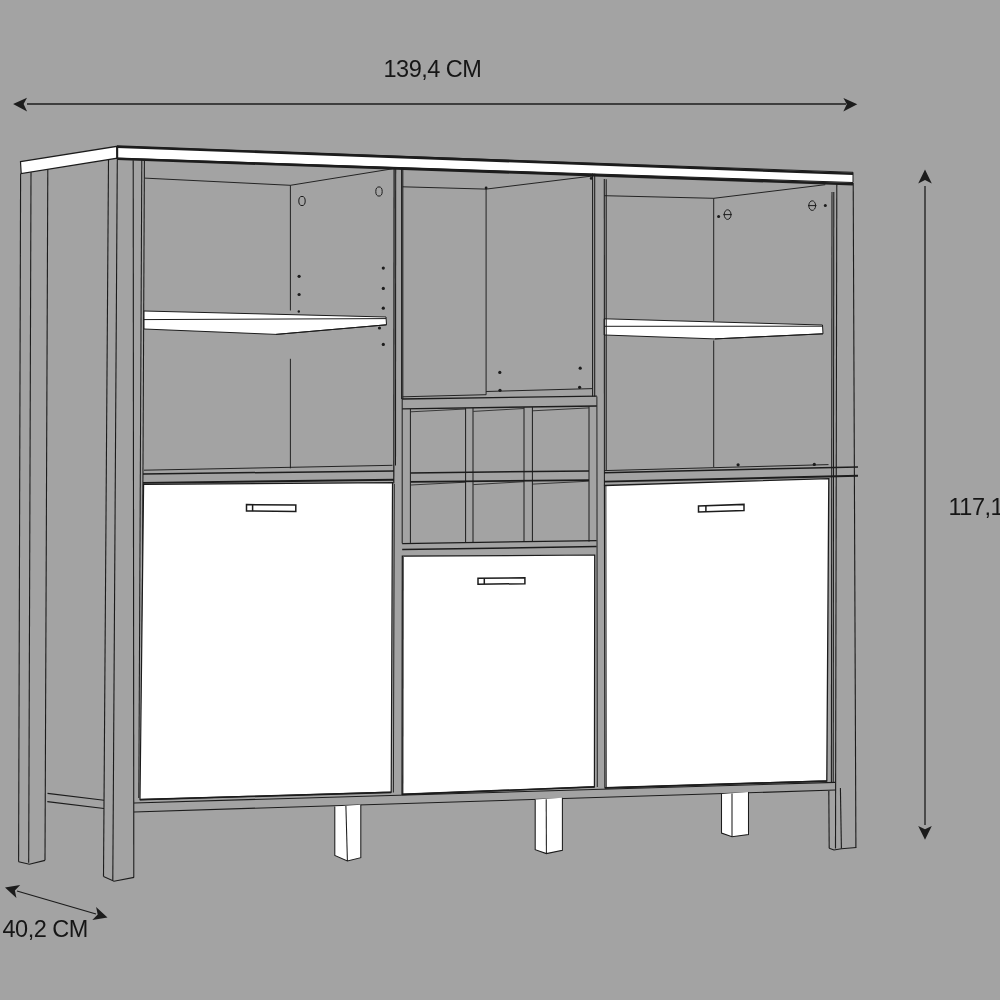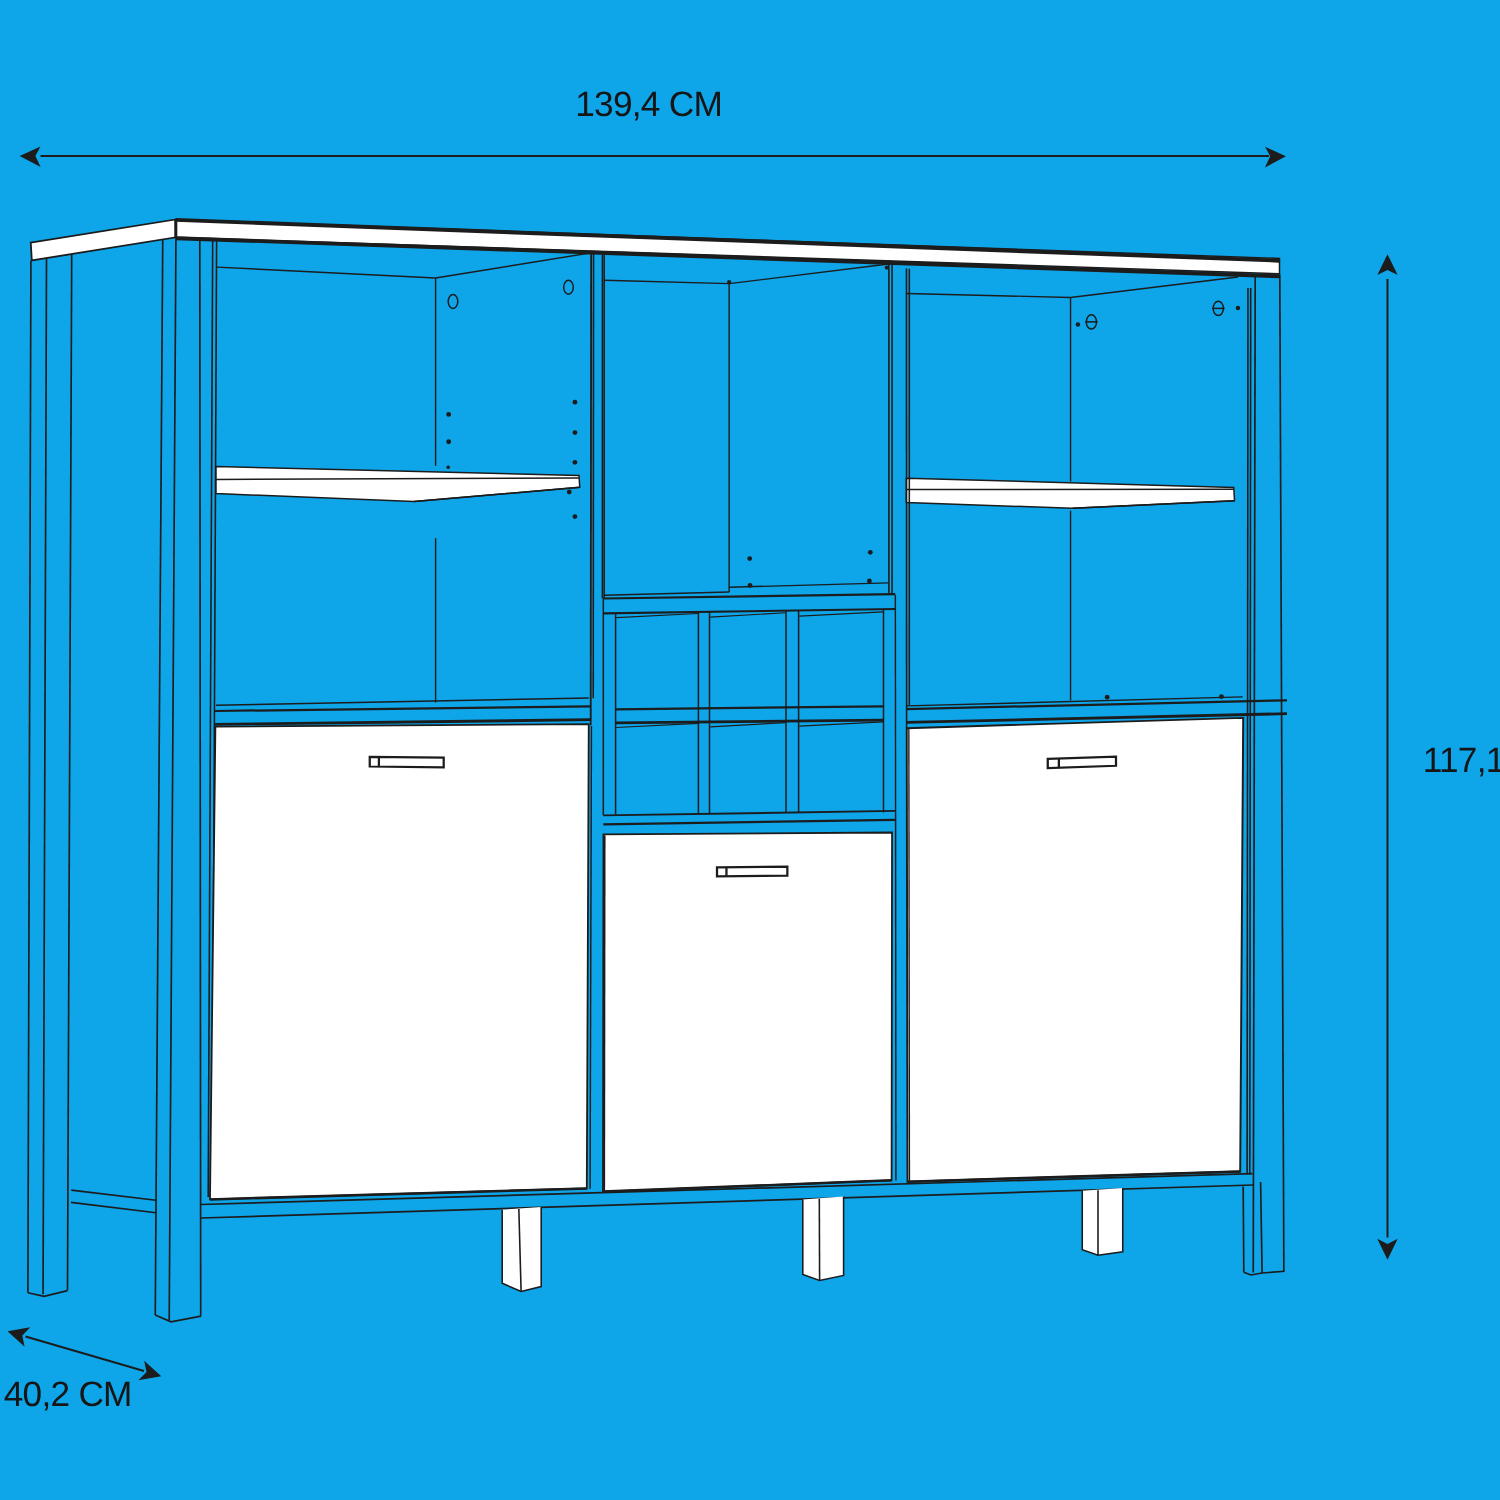--- a/index.html
+++ b/index.html
@@ -1,16 +1,16 @@
 <!DOCTYPE html>
 <html><head>
 <meta charset="utf-8">
 <style>
   html,body{margin:0;padding:0;background:#ffffff;}
-  .page{position:relative;width:1000px;height:1000px;background:#0ea5e9;overflow:hidden;}
+  .page{position:relative;width:1000px;height:1000px;background:#a3a3a3;overflow:hidden;}
   svg{position:absolute;left:0;top:0;}
   text{font-family:"Liberation Sans",sans-serif;fill:#161616;}
 </style>
 </head>
 <body>
 <div class="page">
 <svg width="1000" height="1000" viewBox="0 0 1000 1000" fill="none" stroke="none">
 
   <g>
     <text x="383.5" y="77" font-size="23.5" letter-spacing="-0.5">139,4 CM</text>

